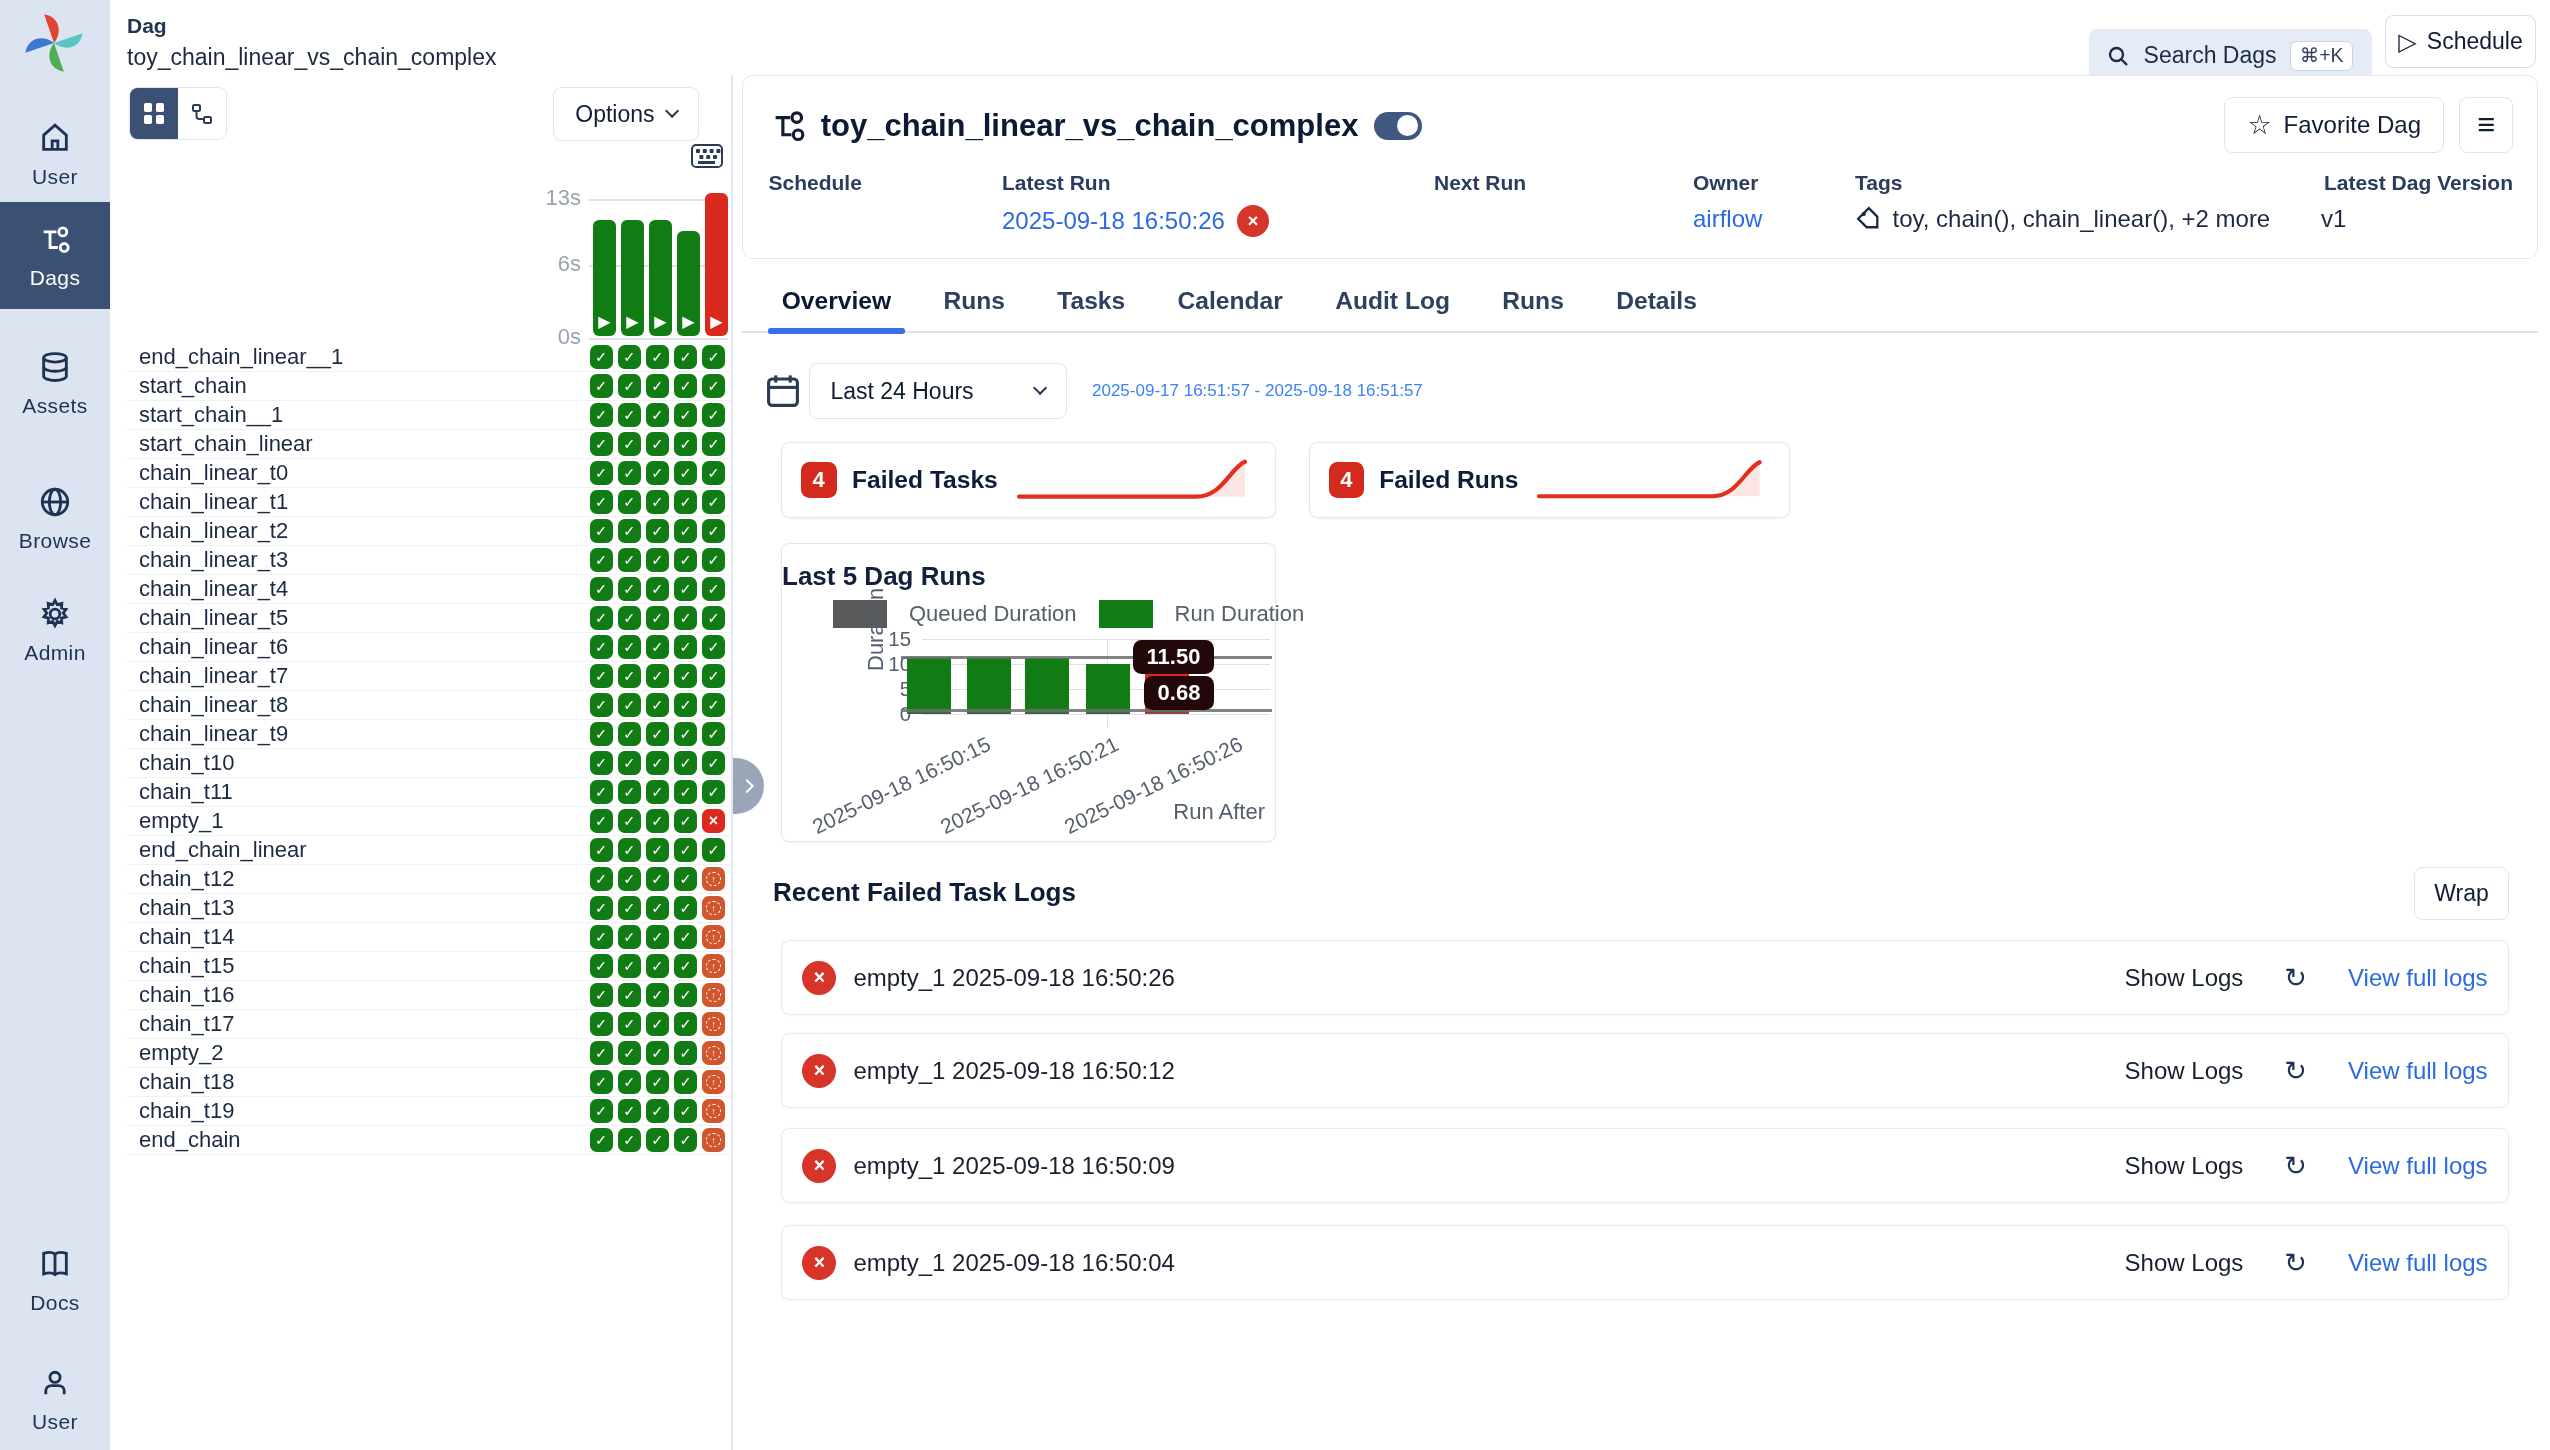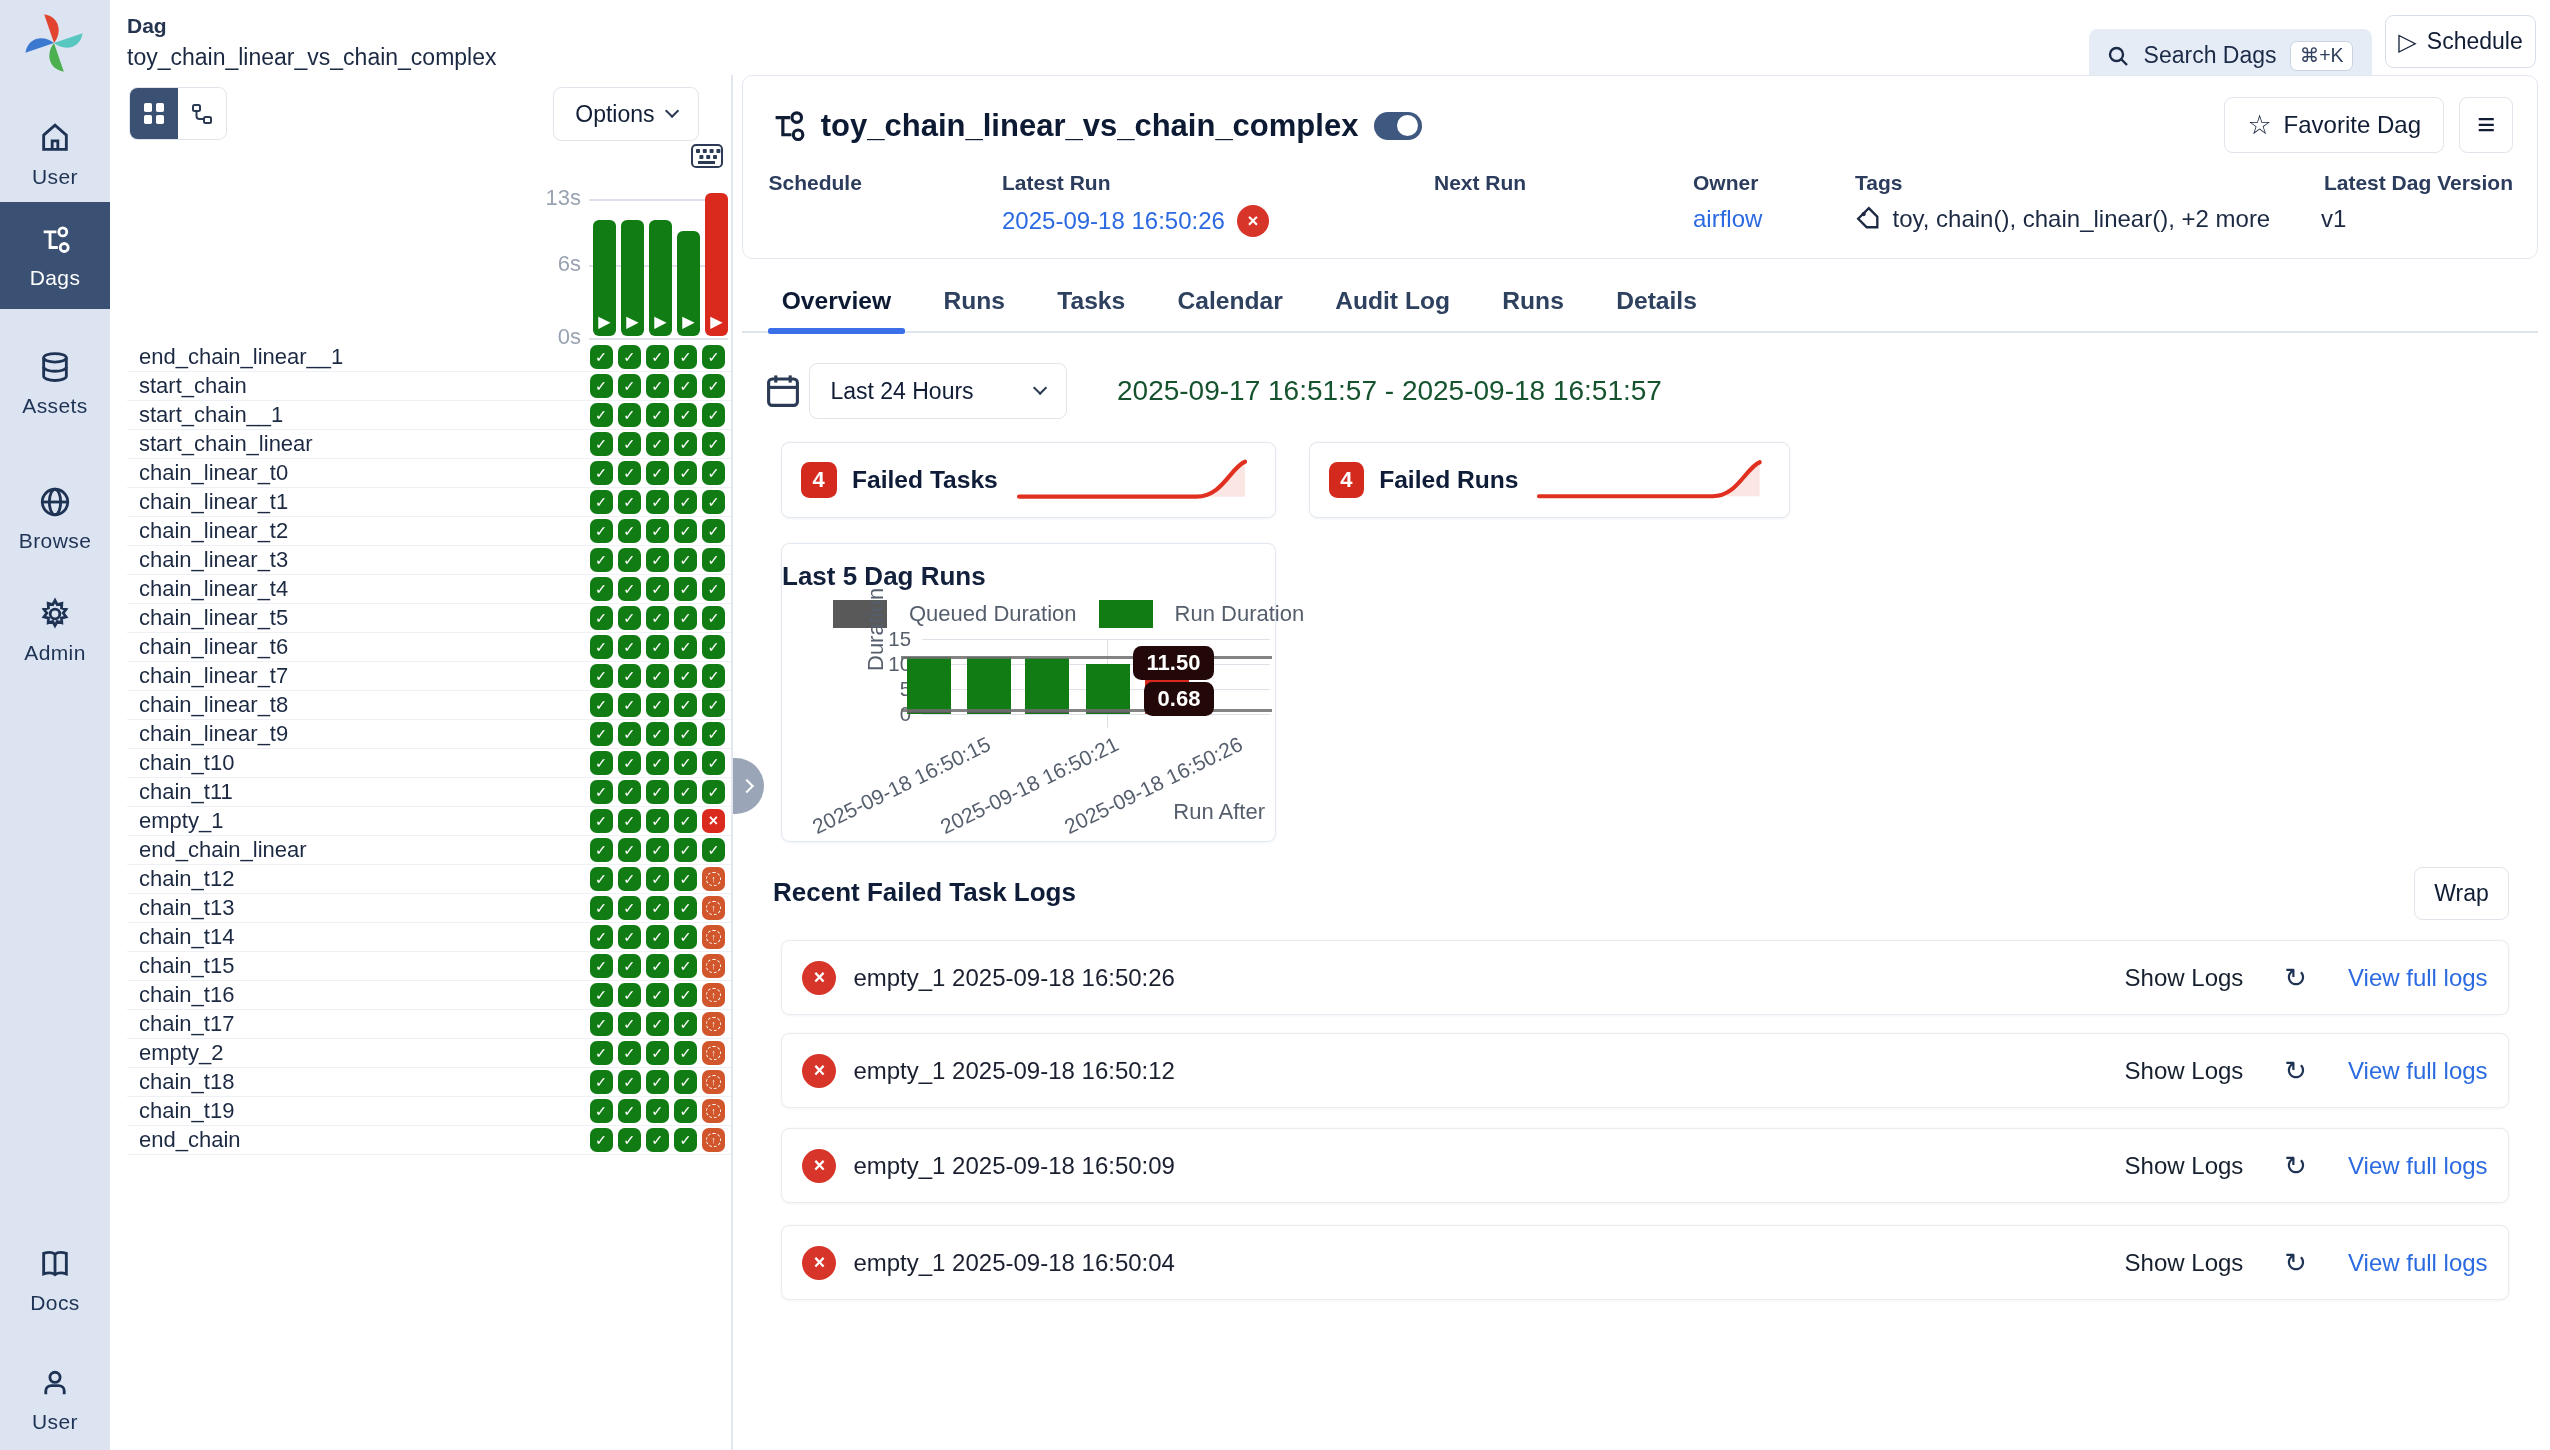--- a/index.html
+++ b/index.html
@@ -82,21 +82,21 @@
   #tabs { position:absolute; left:742px; top:280px; width:1796px; height:53px; border-bottom:2.5px solid #dfe3ea; display:flex; padding-left:38px; }
   .tab { font-size:24.6px; font-weight:600; color:#2e415f; margin-right:49px; padding:6.8px 1.7px; position:relative; cursor:pointer; white-space:nowrap; }
   .tab.active { color:#0c1a33; font-weight:bold; }
   .tab.active::after { content:""; position:absolute; left:-12px; right:-12px; bottom:-2.5px; height:5.1px; background:#3a6fe8; border-radius:2.5px; }
 
   
   #cal-icon { position:absolute; left:766px; top:373px; width:34px; height:36px; }
   #cal-icon svg { width:34px; height:36px; stroke:#2b3a55; stroke-width:2.6; fill:none; }
   #range-select { position:absolute; left:809px; top:363px; width:258px; height:56px; border:0.8px solid #dfe3ea; border-radius:8.5px; background:#fff;
     display:flex; align-items:center; justify-content:space-between; padding:0 20.4px; font-size:23px; color:#101d35; cursor:pointer; }
-  #range-text { position:absolute; left:1117px; top:363px; height:56px; display:flex; align-items:center; font-size:28px; color:#14532d; }
+  #range-text { position:absolute; left:1092px; top:363px; height:56px; display:flex; align-items:center; font-size:17px; color:#3b82f6; }
 
   .stat-card { position:absolute; top:442px; height:76px; border:0.8px solid #e2e8f0; border-radius:8.5px; background:#fff;
     box-shadow:0 0.8px 2.5px rgba(20,30,60,.06); display:flex; align-items:center; padding:0 18.7px; gap:15.3px; }
   .stat-badge { width:36px; height:36px; border-radius:8.5px; background:#d42a1e; color:#fff; font-size:22px; font-weight:bold;
     display:flex; align-items:center; justify-content:center; }
   .stat-label { font-size:24.6px; font-weight:bold; color:#0e1c38; white-space:nowrap; }
   .spark { margin-left:auto; }
 
   #last5-card { position:absolute; left:781px; top:543px; width:495px; height:299px; border:0.8px solid #e2e8f0; border-radius:8.5px;
     background:#fff; box-shadow:0 0.8px 2.5px rgba(20,30,60,.06); }
@@ -106,21 +106,21 @@
   .lg-label { font-size:22px; color:#555e6c; }
   #plot { position:absolute; left:0; top:0; width:495px; height:299px; }
   .ytick { position:absolute; width:37px; text-align:right; font-size:20.4px; color:#555e6c; }
   .plot-hline { position:absolute; left:140px; width:348px; height:0.8px; background:#dde2e9; }
   .plot-vline { position:absolute; top:95px; width:0.8px; height:89px; background:#dde2e9; }
   #ylab { position:absolute; left:81px; top:127px; font-size:22px; color:#555e6c; transform:rotate(-90deg); transform-origin:left top; }
   .c-bar { position:absolute; }
   .refline { position:absolute; left:119px; width:371px; height:2.5px; background:#6d6d6d; opacity:.85; }
   .xlab { position:absolute; font-size:21px; color:#555e6c; white-space:nowrap; transform:rotate(-26deg); transform-origin:right top; }
   #runafter { position:absolute; right:12px; top:255px; font-size:22px; color:#555e6c; }
-  #tooltip { position:absolute; left:351px; top:102px; display:flex; flex-direction:column; align-items:flex-end; gap:1.7px; }
+  #tooltip { position:absolute; left:351px; top:96px; display:flex; flex-direction:column; align-items:flex-end; gap:1.7px; }
   #tooltip div { background:#23080a; color:#fff; font-size:22px; font-weight:bold; padding:4.2px 13.6px; border-radius:8.5px; }
 
   
   #logs-heading { position:absolute; left:773px; top:877px; font-size:26px; font-weight:bold; color:#0e1c38; }
   #wrap-btn { position:absolute; left:2414px; top:867px; width:95px; height:53px; border:0.8px solid #dfe3ea; border-radius:8.5px;
     background:#fff; display:flex; align-items:center; justify-content:center; font-size:23px; color:#101d35; cursor:pointer; }
   .log-row { position:absolute; left:781px; width:1728px; height:75px; border:0.8px solid #e8ebf0; border-radius:8.5px; background:#fff;
     box-shadow:0 0.8px 2.5px rgba(20,30,60,.05); display:flex; align-items:center; padding:0 20.4px; gap:17px; }
   .log-dot { width:34px; height:34px; border-radius:50%; background:#d7342a; color:#fff; display:flex; align-items:center; justify-content:center; font-size:19.5px; font-weight:bold; flex:none; }
   .log-text { font-size:24px; color:#1a2030; }

